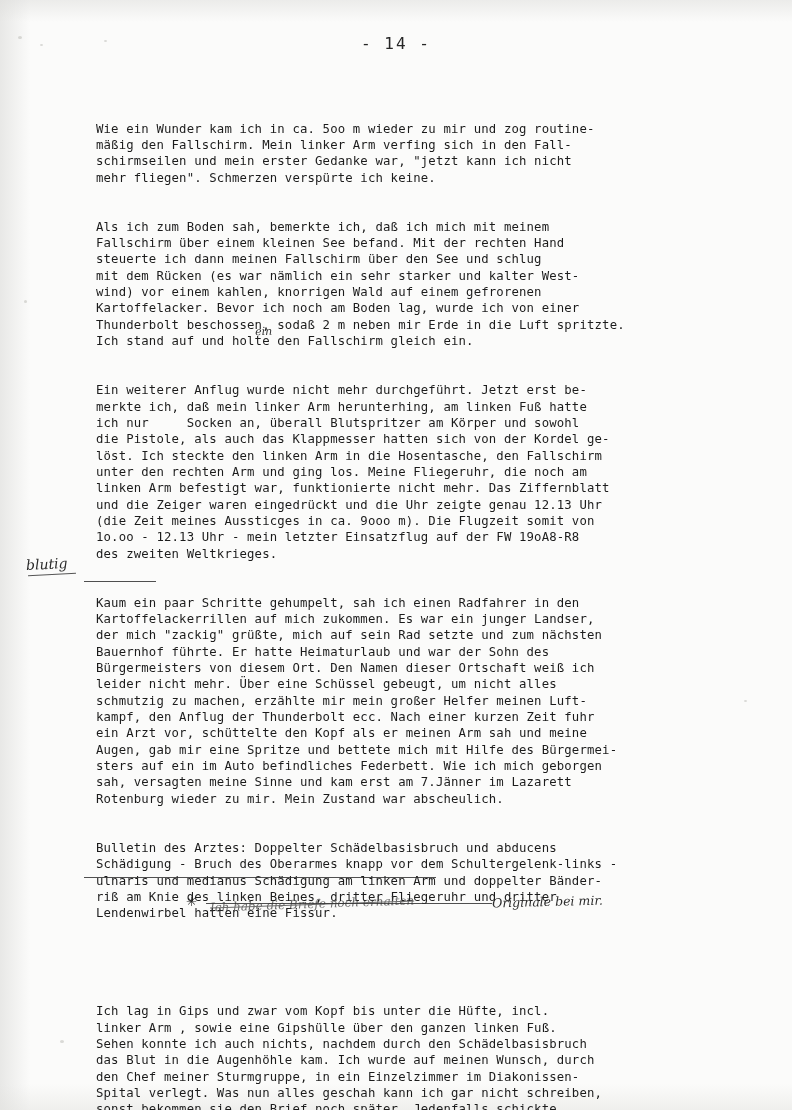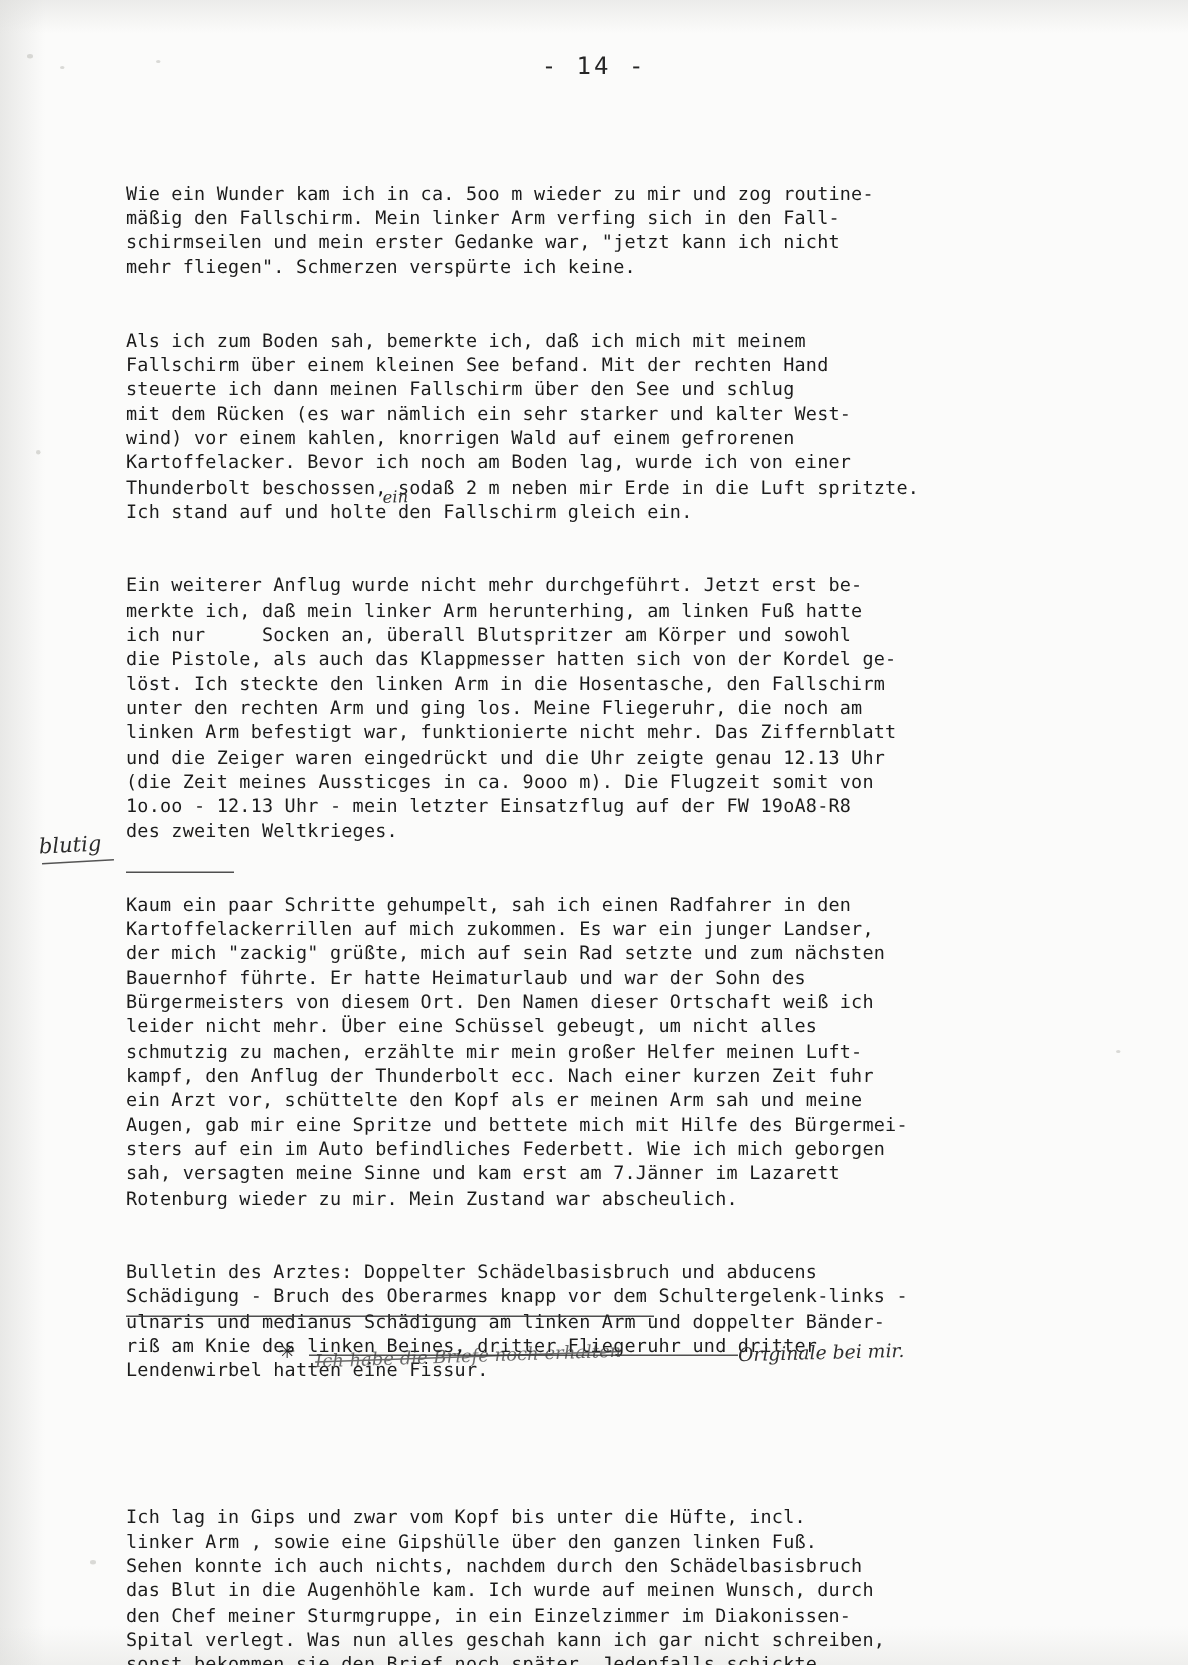--- a/index.html
+++ b/index.html
@@ -70,21 +70,21 @@
     width: 620px;
     font-family: "DejaVu Sans Mono", monospace;
     font-size: 12.3px;
     line-height: 16.35px;
     letter-spacing: 0.15px;
     color: #1c1c1c;
     white-space: pre-wrap;
     text-align: left;
   }
   .para {
-    margin: 0 0 0 0;
+    margin: 0 0 0 12px;
   }
   .para + .para {
     margin-top: 0;
   }
   .gap {
     height: 16.35px;
   }
 
   
   .margin-note {

